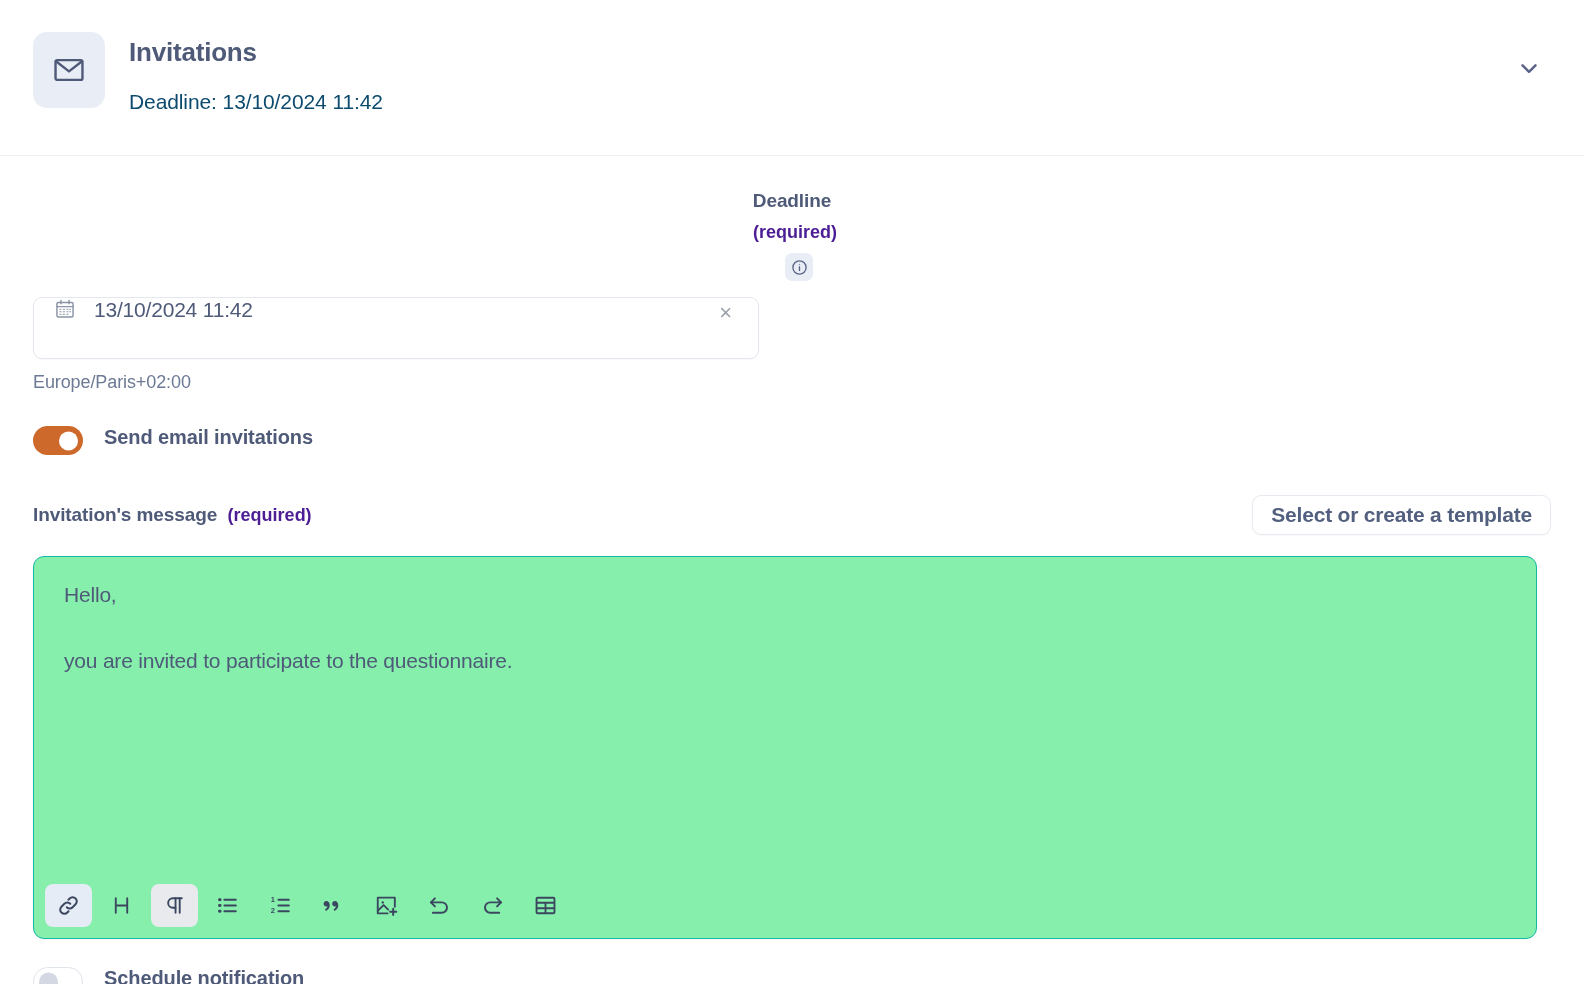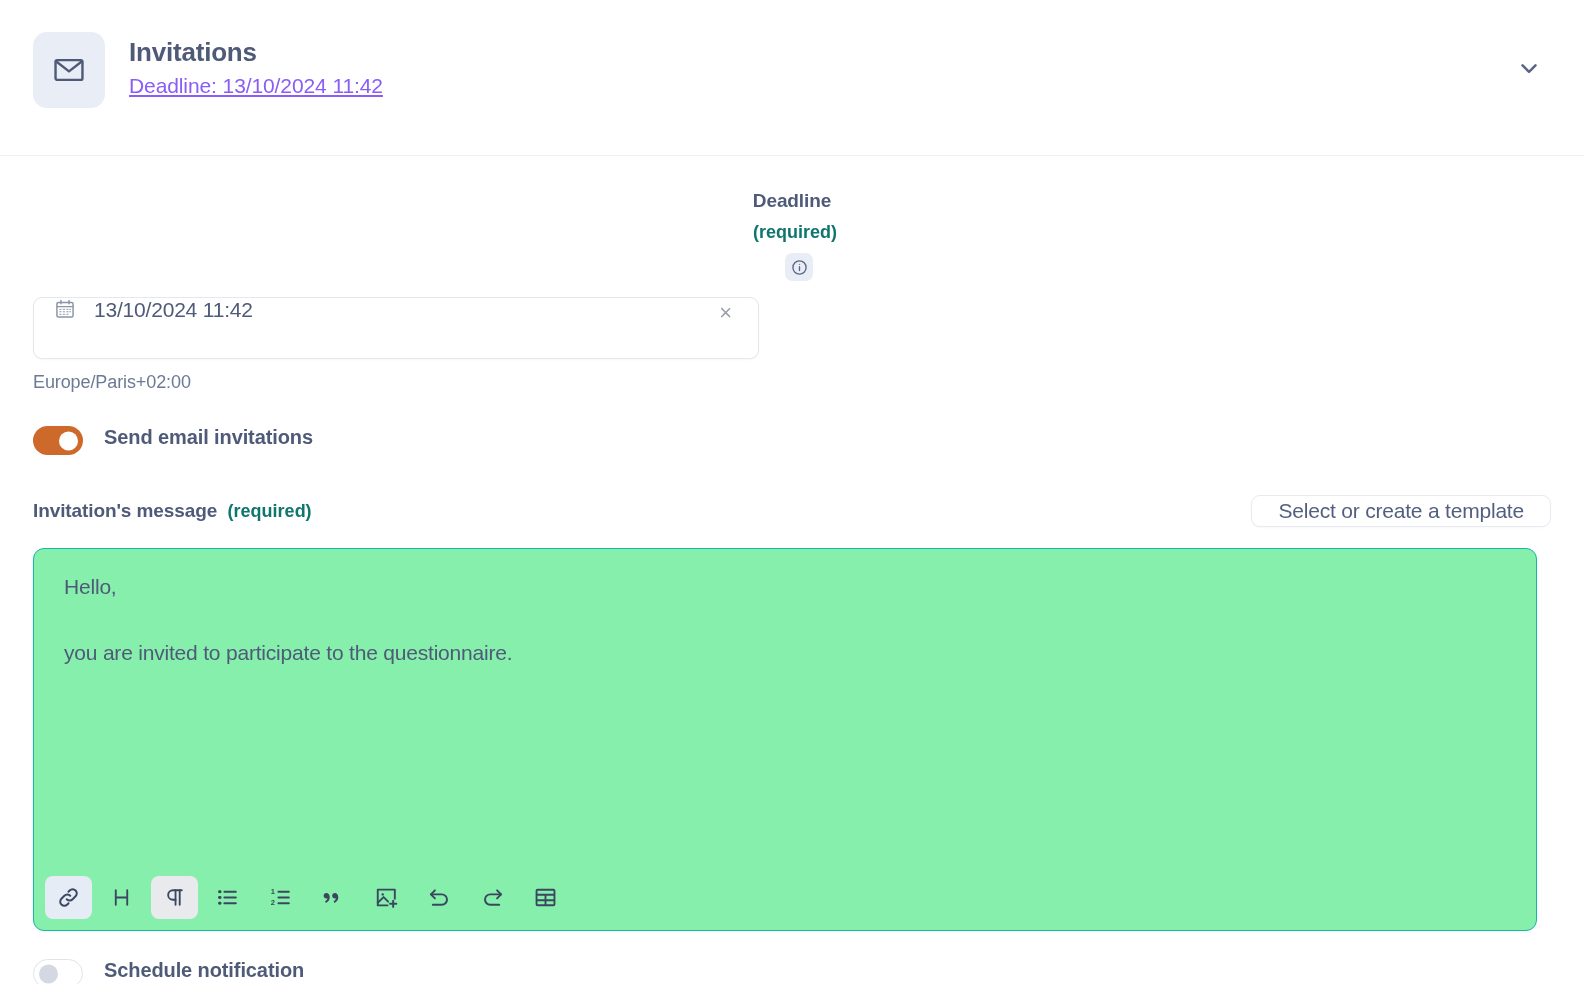--- a/index.html
+++ b/index.html
@@ -33,24 +33,23 @@
   .hdr-title {
     font-size: 26px;
     font-weight: 700;
     color: #4e5a78;
     letter-spacing: -0.2px;
     line-height: 1.25;
   }
   .hdr-sub {
     font-size: 21px;
     font-weight: 400;
-    color: #8b5cf6;
-    margin-top: 5px;
+    color: #0c4a6e;
+    margin-top: 21px;
     letter-spacing: -0.1px;
-    text-decoration: underline;
   }
   .hdr-chevron {
     position: absolute;
     right: 42px; top: 55px;
     cursor: pointer;
     line-height: 0;
   }
 
   
   .body { padding: 34px 33px 0 33px; position: relative; }
@@ -64,21 +63,21 @@
   }
   .field-label {
     font-size: 19px;
     font-weight: 700;
     color: #4e5a78;
     letter-spacing: -0.1px;
   }
   .required {
     font-size: 18px;
     font-weight: 700;
-    color: #0f766e;
+    color: #4c1d95;
     margin-left: 6px;
   }
   .info-box {
     width: 28px; height: 28px;
     background: #e9eef6;
     border-radius: 7px;
     display: flex; align-items: center; justify-content: center;
     margin-left: 14px;
     cursor: pointer;
   }
@@ -153,24 +152,24 @@
   .msg-head {
     display: flex;
     align-items: center;
     justify-content: space-between;
     margin-top: 40px;
   }
   .tpl-btn {
     border: 1px solid #e7eaf0;
     background: #fff;
     border-radius: 9px;
-    height: 32px;
-    padding: 0 26px;
+    height: 40px;
+    padding: 0 18px;
     font-size: 21px;
-    font-weight: 400;
+    font-weight: 700;
     color: #525f7f;
     letter-spacing: -0.2px;
     cursor: pointer;
     font-family: "Liberation Sans", sans-serif;
     box-shadow: 0 1px 2px rgba(30,40,70,0.03);
   }
 
   
   .editor {
     margin-top: 21px;

